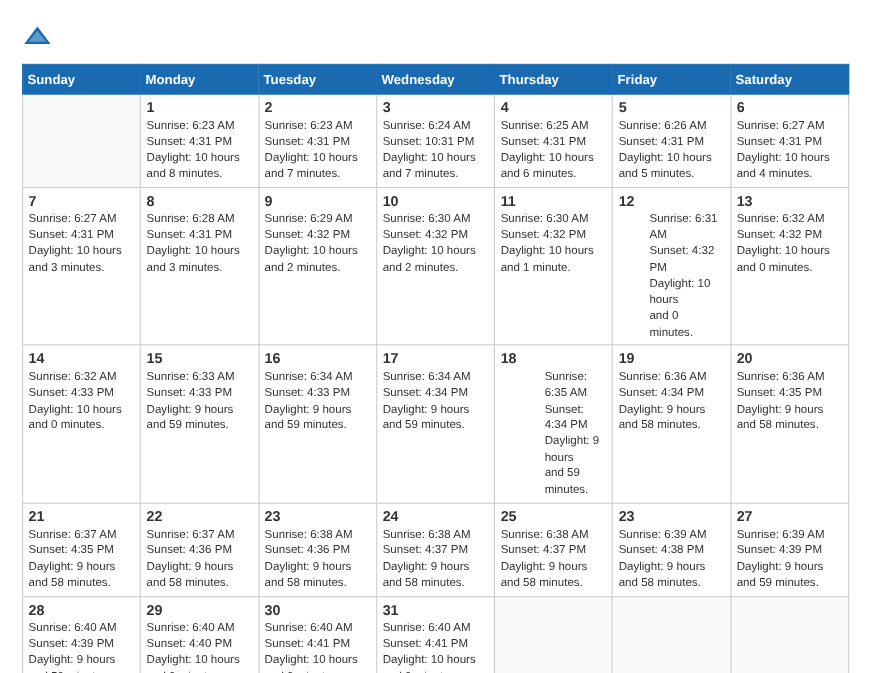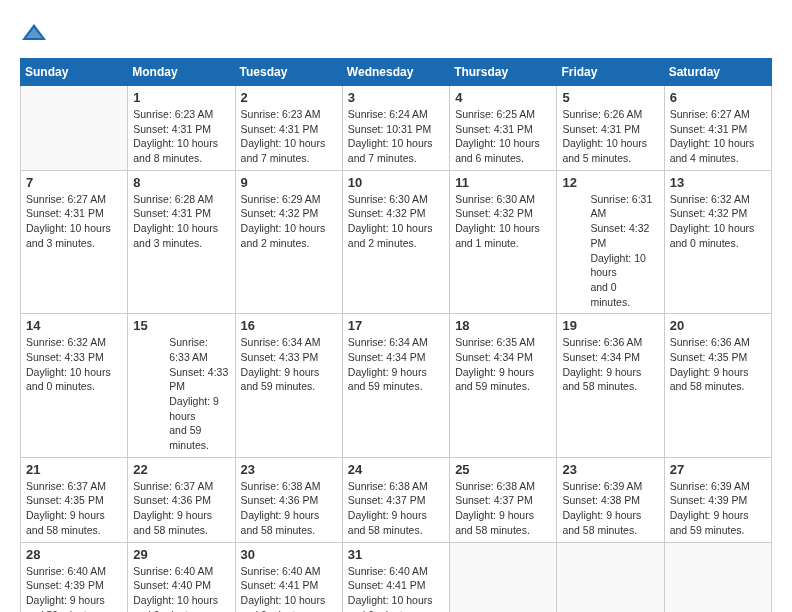--- a/index.html
+++ b/index.html
@@ -213,42 +213,42 @@
       <tr>
         <td>
           <div class="day-number">14</div>
           <div class="day-info" style="white-space: pre-line;">Sunrise: 6:32 AM
 Sunset: 4:33 PM
 Daylight: 10 hours
 and 0 minutes.</div>
         </td>
         <td>
           <div class="day-number">15</div>
-          <div class="day-info" style="white-space: pre-line; margin-left: 36px;">Sunrise: 6:33 AM
+          <div class="day-info" style="white-space: pre-line;">Sunrise: 6:33 AM
 Sunset: 4:33 PM
 Daylight: 9 hours
 and 59 minutes.</div>
         </td>
         <td>
           <div class="day-number">16</div>
           <div class="day-info" style="white-space: pre-line;">Sunrise: 6:34 AM
 Sunset: 4:33 PM
 Daylight: 9 hours
 and 59 minutes.</div>
         </td>
         <td>
           <div class="day-number">17</div>
           <div class="day-info" style="white-space: pre-line;">Sunrise: 6:34 AM
 Sunset: 4:34 PM
 Daylight: 9 hours
 and 59 minutes.</div>
         </td>
         <td>
           <div class="day-number">18</div>
-          <div class="day-info" style="white-space: pre-line;">Sunrise: 6:35 AM
+          <div class="day-info" style="white-space: pre-line; margin-left: 40px;">Sunrise: 6:35 AM
 Sunset: 4:34 PM
 Daylight: 9 hours
 and 59 minutes.</div>
         </td>
         <td>
           <div class="day-number">19</div>
           <div class="day-info" style="white-space: pre-line;">Sunrise: 6:36 AM
 Sunset: 4:34 PM
 Daylight: 9 hours
 and 58 minutes.</div>

